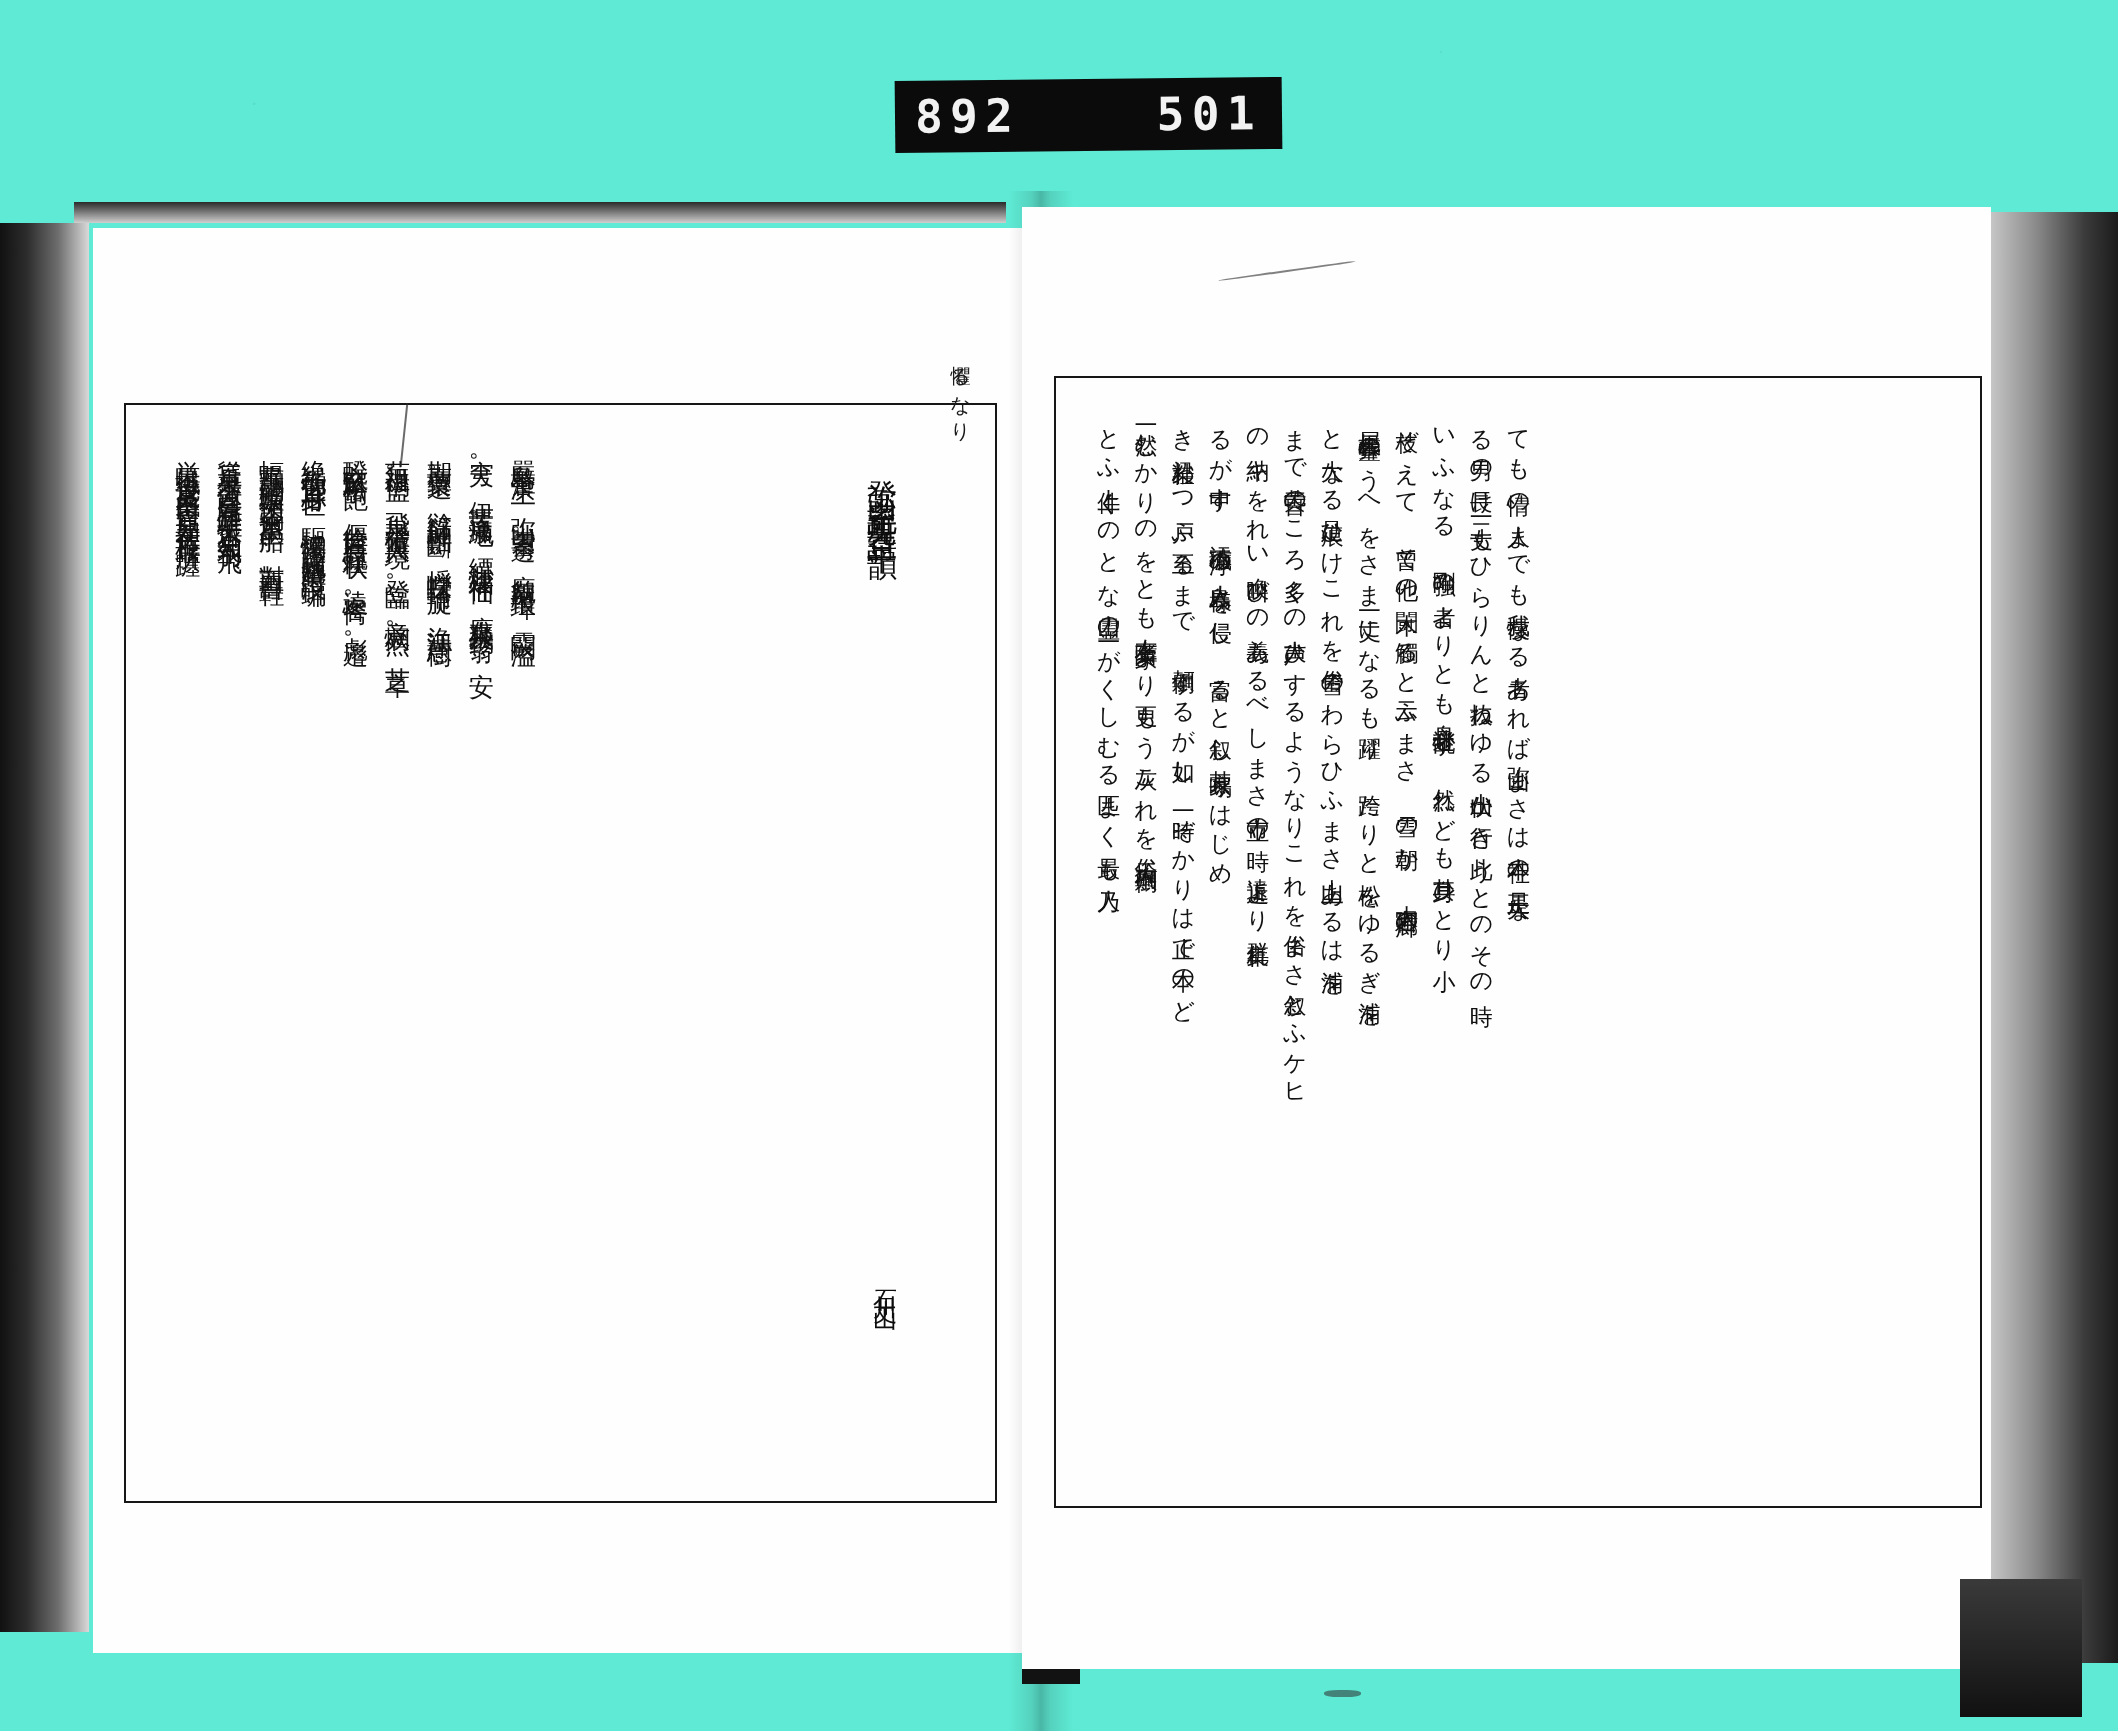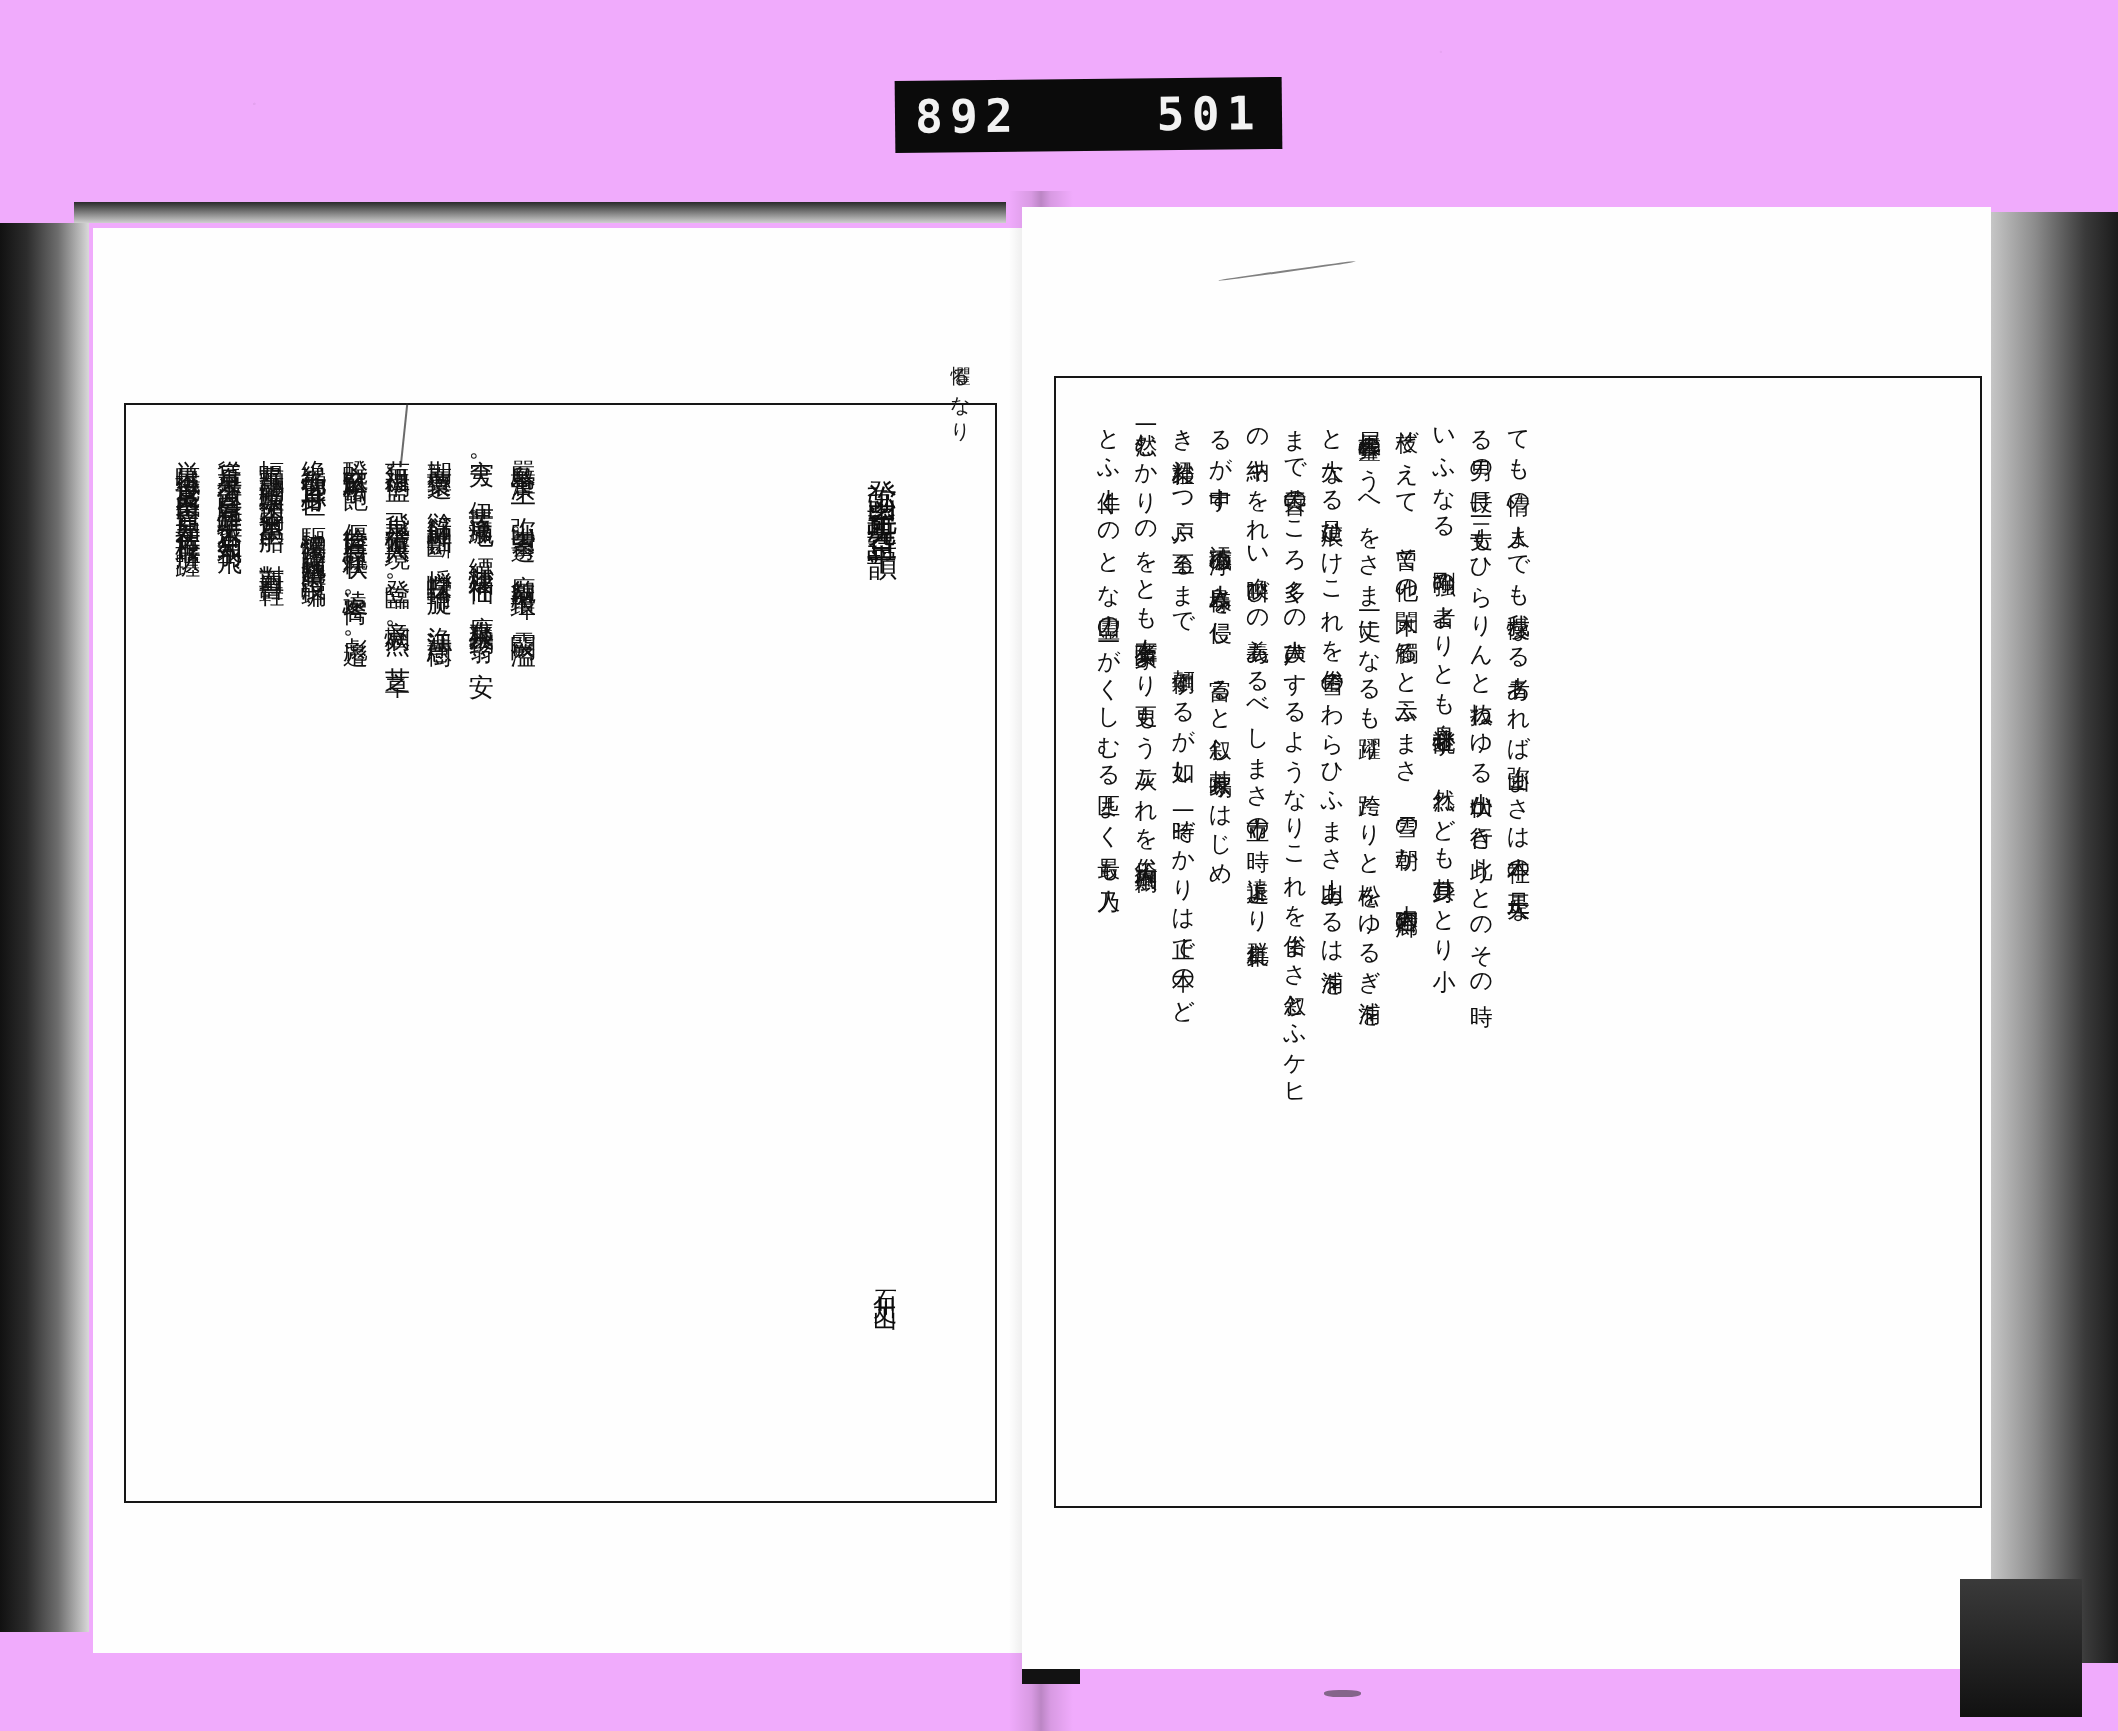--- a/index.html
+++ b/index.html
@@ -7,21 +7,21 @@
     padding: 0;
     background: #ffffff;
   }
   body {
     font-family: "DejaVu Sans", sans-serif;
   }
   #page {
     position: relative;
     width: 2119px;
     height: 1731px;
-    background: #f0abfc;
+    background: #5eead4;
     overflow: hidden;
   }
 
   
   .scan-noise {
     position: absolute;
     inset: 0;
     background:
       radial-gradient(circle at 12% 6%, rgba(0,0,0,0.05) 0 1.1px, transparent 1.6px),
       radial-gradient(circle at 68% 3%, rgba(0,0,0,0.04) 0 1.1px, transparent 1.6px),

